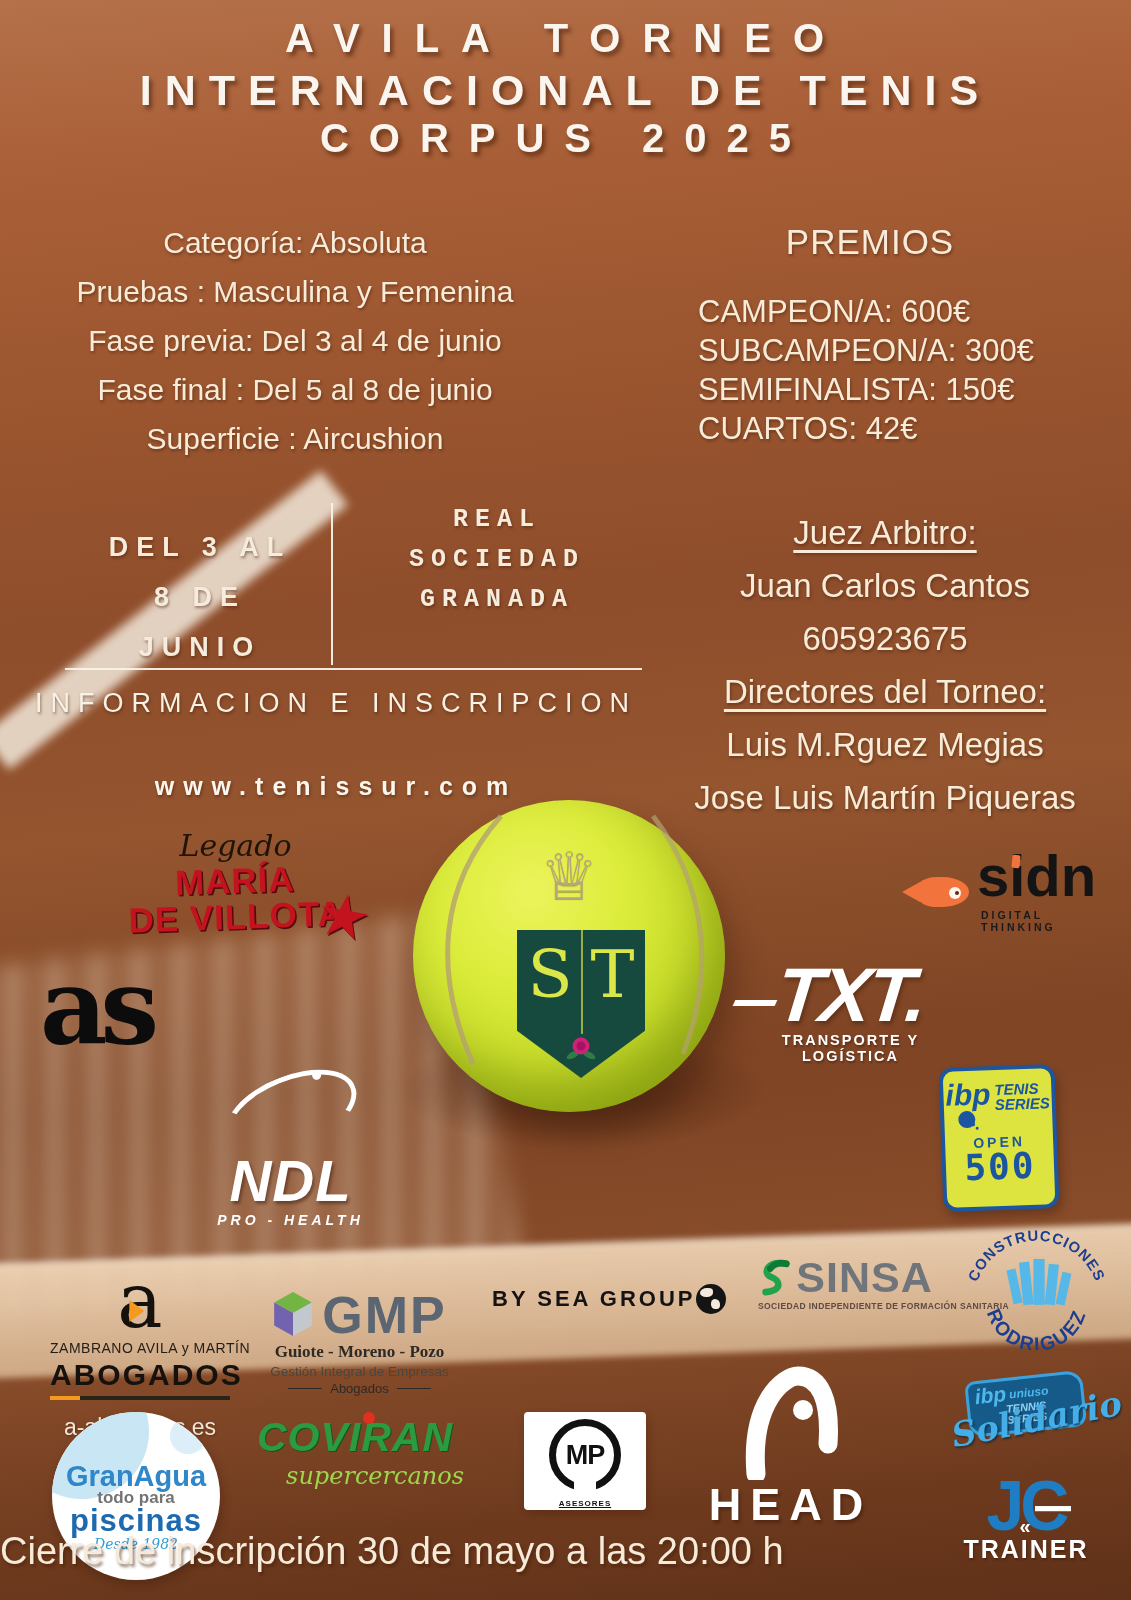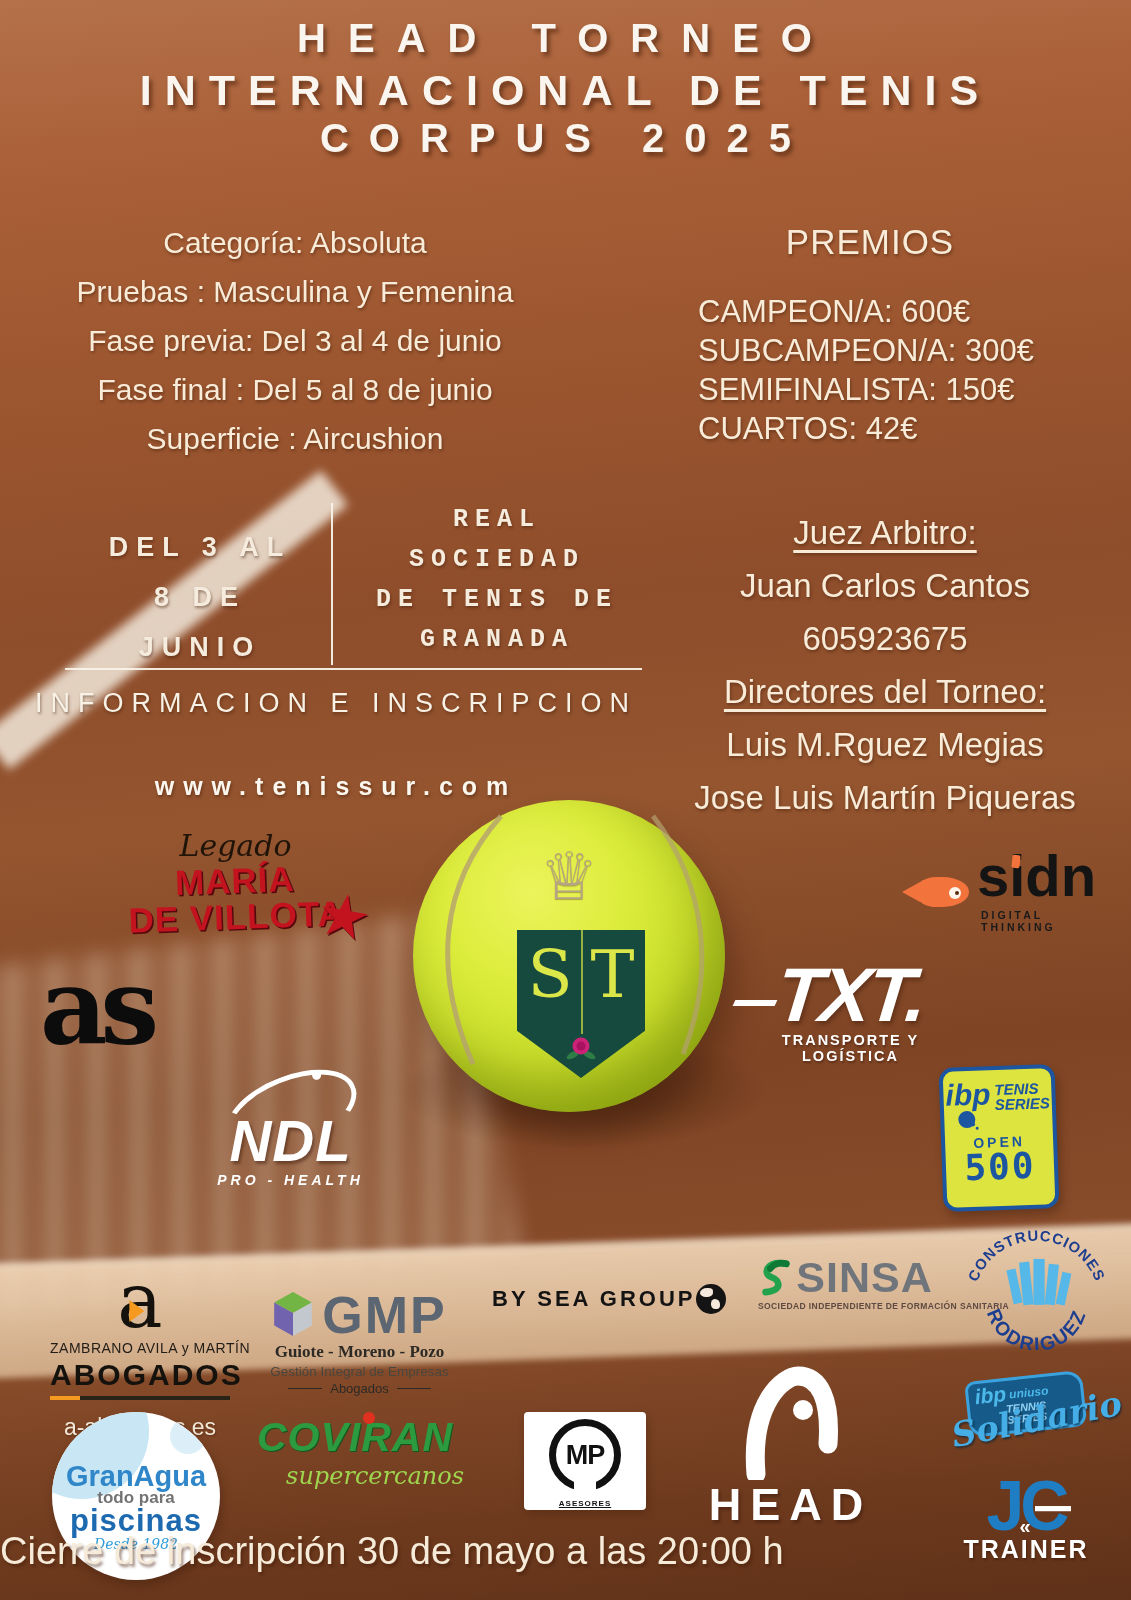--- a/index.html
+++ b/index.html
@@ -65,21 +65,21 @@
     text-shadow:1.5px 1.5px 0 #55090d;transform:rotate(-2deg);}
   .villota-star{position:absolute;right:-18px;bottom:-12px;color:#c3131f;font-size:60px;line-height:60px;
     text-shadow:1.5px 1.5px 0 #55090d;transform:rotate(10deg);}
   .as-logo{left:40px;top:958px;font-family:"DejaVu Serif",serif;font-weight:bold;font-size:104px;line-height:100px;
     color:#0c0c0c;letter-spacing:-7px;}
   .ndl{left:193px;top:1076px;width:195px;text-align:center;color:#fff;}
   .ndl-swoosh{width:128px;height:62px;margin:0 auto -36px;border:5px solid transparent;border-top-color:#fff;
     border-right-color:#fff;border-radius:50%;transform:rotate(-22deg);}
   .ndl-dot{position:absolute;right:22px;top:2px;width:9px;height:9px;border-radius:50%;background:#fff;}
   .ndl-text{font-size:58px;font-weight:bold;font-style:italic;letter-spacing:1px;line-height:58px;
-    text-shadow:2px 3px 3px rgba(55,22,8,.45);}
+    text-shadow:2px 3px 3px rgba(55,22,8,.45);margin-top:40px;}
   .ndl-sub{font-size:14px;font-weight:bold;font-style:italic;letter-spacing:4px;margin-top:2px;}
   .sidn{left:905px;top:853px;width:210px;height:90px;}
   .fish{position:absolute;left:0;top:22px;width:70px;height:34px;}
   .fish-body{position:absolute;left:12px;top:2px;width:52px;height:30px;background:#f2743c;border-radius:46% 60% 60% 46%;}
   .fish-tail{position:absolute;left:-3px;top:7px;width:0;height:0;border-right:18px solid #f2743c;
     border-top:10px solid transparent;border-bottom:10px solid transparent;}
   .fish-eye{position:absolute;right:8px;top:10px;width:12px;height:12px;border-radius:50%;background:#fdf4ec;}
   .fish-eye::after{content:"";position:absolute;right:2px;top:4px;width:4px;height:4px;border-radius:50%;background:#5a2a12;}
   .sidn-text{position:absolute;left:72px;top:-6px;font-size:58px;font-weight:bold;color:#141414;line-height:58px;letter-spacing:0;}
   .sidn-idot{position:absolute;left:107px;top:2px;width:8px;height:13px;background:#f2743c;border-radius:2px;transform:rotate(6deg);}
@@ -168,21 +168,21 @@
 </head>
 <body>
 
 <div id="poster">
 
   <div class="abs chalk-line"></div>
   <div class="abs light-patch"></div>
   <div class="abs band"></div>
   <div class="abs ball-shadow"></div>
 
-  <div class="abs title title1">HEAD TORNEO</div>
+  <div class="abs title title1">AVILA TORNEO</div>
   <div class="abs title title2">INTERNACIONAL DE TENIS</div>
   <div class="abs title title3">CORPUS 2025</div>
 
   <div class="abs details">
     <div>Categoría: Absoluta</div>
     <div>Pruebas : Masculina y Femenina</div>
     <div>Fase previa:  Del  3 al  4 de junio</div>
     <div>Fase final : Del 5 al 8 de junio</div>
     <div>Superficie : Aircushion</div>
   </div>
@@ -197,21 +197,20 @@
 
   <div class="abs dates">
     <div>DEL 3 AL</div>
     <div>8 DE</div>
     <div>JUNIO</div>
   </div>
   <div class="abs vline"></div>
   <div class="abs venue">
     <div>REAL</div>
     <div>SOCIEDAD</div>
-    <div>DE TENIS DE</div>
     <div>GRANADA</div>
   </div>
   <div class="abs hline"></div>
   <div class="abs info-label">INFORMACION E INSCRIPCION</div>
   <div class="abs website">www.tenissur.com</div>
 
   <div class="abs officials">
     <div class="u">Juez Arbitro:</div>
     <div>Juan Carlos Cantos</div>
     <div>605923675</div>

